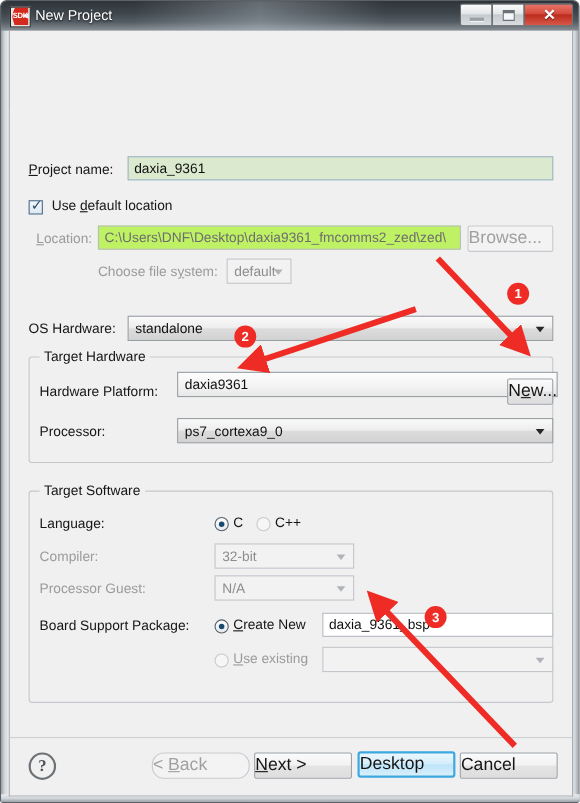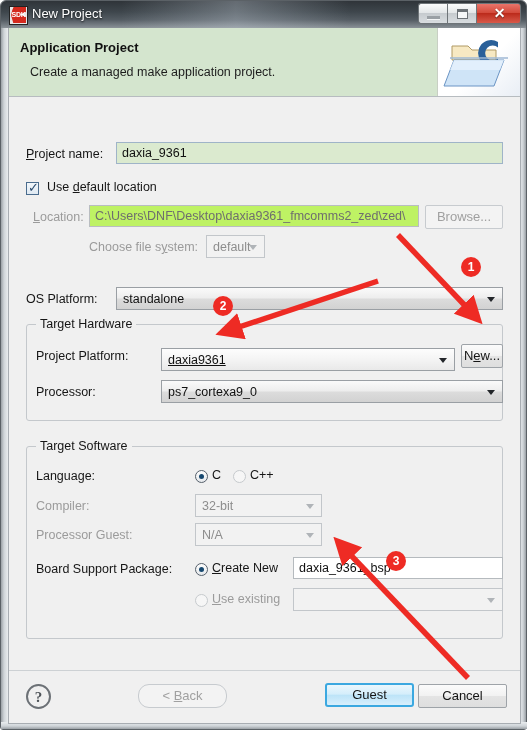--- a/index.html
+++ b/index.html
@@ -241,23 +241,22 @@
   .combo.disabled .arrow { border-top-color: #b0b4b8; }
 
   
   .btn {
     position: absolute;
     box-sizing: border-box;
     height: 24px;
     border: 1px solid #9ea3a8;
     border-radius: 2px;
     background: linear-gradient(to bottom, #fbfbfb 0%, #f2f2f2 48%, #e4e4e4 52%, #dedede 100%);
-    font-size: 13px;
+    font-size: 16px;
     color: #151515;
-    text-align: center;
     line-height: 22px;
   }
   .btn.dim { color: #a0a0a0; border-color: #c7cbcf; background: #f3f3f3; }
   .btn.default {
     border: 2px solid #3ba8e0;
     border-radius: 3px;
     background: linear-gradient(to bottom, #eaf7fd 0%, #d5eefb 45%, #bde4f8 52%, #d8effc 100%);
     line-height: 20px;
   }
 
@@ -390,40 +389,20 @@
       </div>
     </div>
   </div>
 
   <div class="v-scroll-edge"></div>
   <div class="r-scroll-edge"></div>
   <div class="b-edge"></div>
 
   <div id="client">
 
-    <div id="banner">
-      <div id="banner-title">Application Project</div>
-      <div id="banner-desc">Create a managed make application project.</div>
-      <div id="banner-icon">
-        <svg width="82" height="68" viewBox="0 0 82 68">
-
-          <path d="M14 26 L14 18 L30 18 L34 22 L58 22 L58 32 L14 32 Z" fill="#f7e9c3" stroke="#b09a64" stroke-width="1"></path>
-
-          <path d="M60 14 a13 13 0 1 0 0 22 l0 -5.5 a7.6 7.6 0 1 1 0 -11 Z" fill="#2a6099"></path>
-          <path d="M47 21 L47 27 L72 27 L72 21 Z" fill="#2a6099" opacity="0"></path>
-
-          <rect x="46" y="22" width="26" height="2.6" fill="#3b7cbe" opacity="0"></rect>
-
-          <path d="M16 32 L66 32 L56 58 L6 58 Z" fill="#cfe4f7" stroke="#6a94c4" stroke-width="1"></path>
-          <path d="M16 32 L66 32 L62 42 L12 42 Z" fill="#e6f1fc" opacity="0.8"></path>
-
-          <line x1="12" y1="30" x2="70" y2="30" stroke="#9fb9d4" stroke-width="1.5"></line>
-        </svg>
-      </div>
-    </div>
 
     <div id="form">
 
       <div class="lbl" style="left:17px; top:49px;"><span class="u">P</span>roject name:</div>
       <div class="tinput green" style="left:107px; top:44px; width:387px;">daxia_9361</div>
 
       <div class="cbox" style="left:17px; top:84px;">
         <div class="tick">✓</div>
       </div>
       <div class="lbl" style="left:38px; top:82px;">Use <span class="u">d</span>efault location</div>
@@ -431,31 +410,31 @@
       <div class="lbl dim" style="left:24px; top:112px;"><span class="u">L</span>ocation:</div>
       <div class="tinput disabled" style="left:80px; top:107px; width:330px;">C:\Users\DNF\Desktop\daxia9361_fmcomms2_zed\zed\</div>
       <div class="btn dim" style="left:416px; top:107px; width:78px;">Browse...</div>
 
       <div class="lbl dim" style="left:80px; top:142px;">Choose file s<span class="u">y</span>stem:</div>
       <div class="combo disabled" style="left:197px; top:137px; width:59px;">
         <span>default</span>
         <div class="arrow"></div>
       </div>
 
-      <div class="lbl" style="left:17px; top:194px;">OS Platform:</div>
+      <div class="lbl" style="left:17px; top:194px;">OS Hardware:</div>
       <div class="combo" style="left:107px; top:189px; width:387px;">
         <span>standalone</span>
         <div class="arrow"></div>
       </div>
 
       <div class="group" style="left:17px; top:226px; width:477px; height:97px;"></div>
       <div class="group-title" style="left:27px; top:219px;">Target Hardware</div>
 
-      <div class="lbl" style="left:27px; top:251px;">Project Platform:</div>
-      <div class="combo flat" style="left:152px; top:250px; width:294px;text-decoration:underline;">
+      <div class="lbl" style="left:27px; top:251px;">Hardware Platform:</div>
+      <div class="combo flat" style="left:152px; top:240px; width:346px;">
         <span>daxia9361</span>
         <div class="arrow"></div>
       </div>
       <div class="btn" style="left:452px; top:246px; width:42px;">N<span class="u">e</span>w...</div>
 
       <div class="lbl" style="left:27px; top:287px;">Processor:</div>
       <div class="combo" style="left:152px; top:282px; width:342px;">
         <span>ps7_cortexa9_0</span>
         <div class="arrow"></div>
       </div>
@@ -491,21 +470,22 @@
       <div class="combo disabled" style="left:284px; top:490px; width:210px;">
         <span></span>
         <div class="arrow"></div>
       </div>
 
     </div>
 
     <div id="footer">
       <div id="help-btn">?</div>
       <div class="btn dim" style="left:129px; top:13px; width:89px;border-radius:11px;">&lt; <span class="u">B</span>ack</div>
-      <div class="btn default" style="left:316px; top:12px; width:89px;">Guest</div>
+      <div class="btn" style="left:222px; top:13px; width:89px;"><span class="u">N</span>ext &gt;</div>
+      <div class="btn default" style="left:316px; top:12px; width:89px;">Desktop</div>
       <div class="btn" style="left:409px; top:13px; width:89px;">Cancel</div>
     </div>
 
   </div>
 </div>
 
 <svg id="annot" viewBox="0 0 527 730">
   <defs>
     <marker id="ah" markerWidth="5" markerHeight="5" refX="2.2" refY="2.5" orient="auto">
       <path d="M0,0 L5,2.5 L0,5 Z" fill="#ee2b24"></path>

